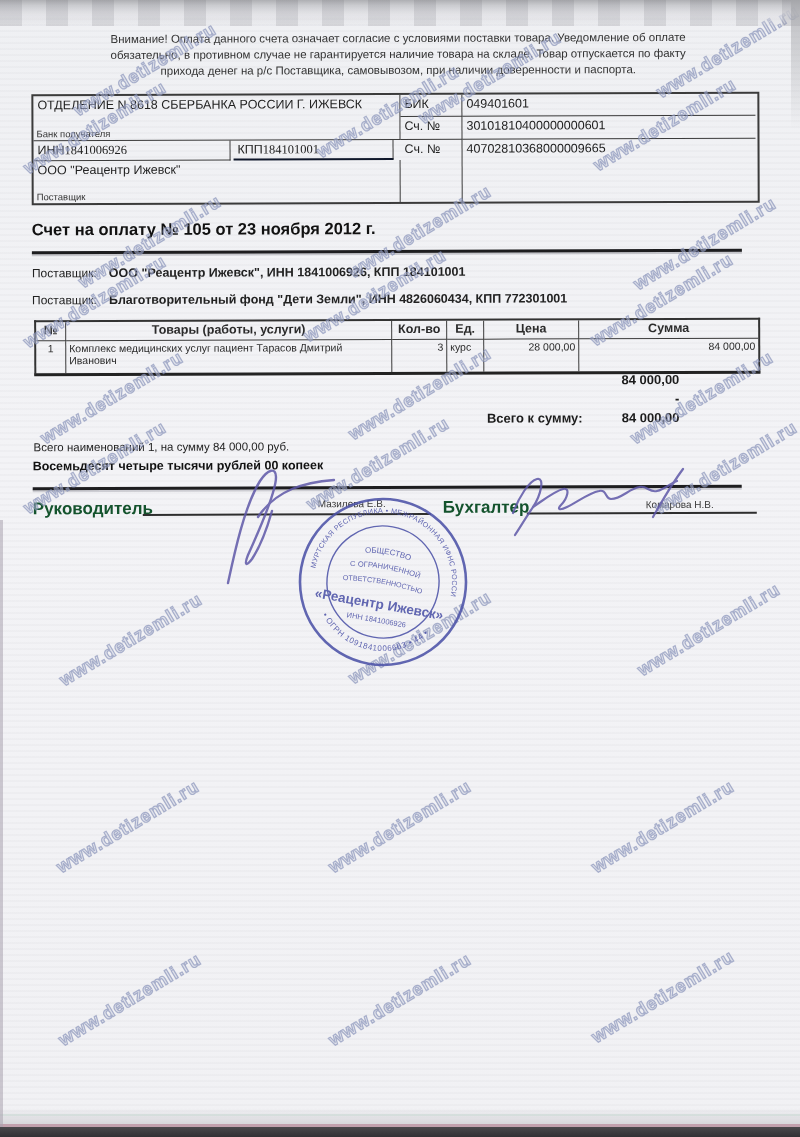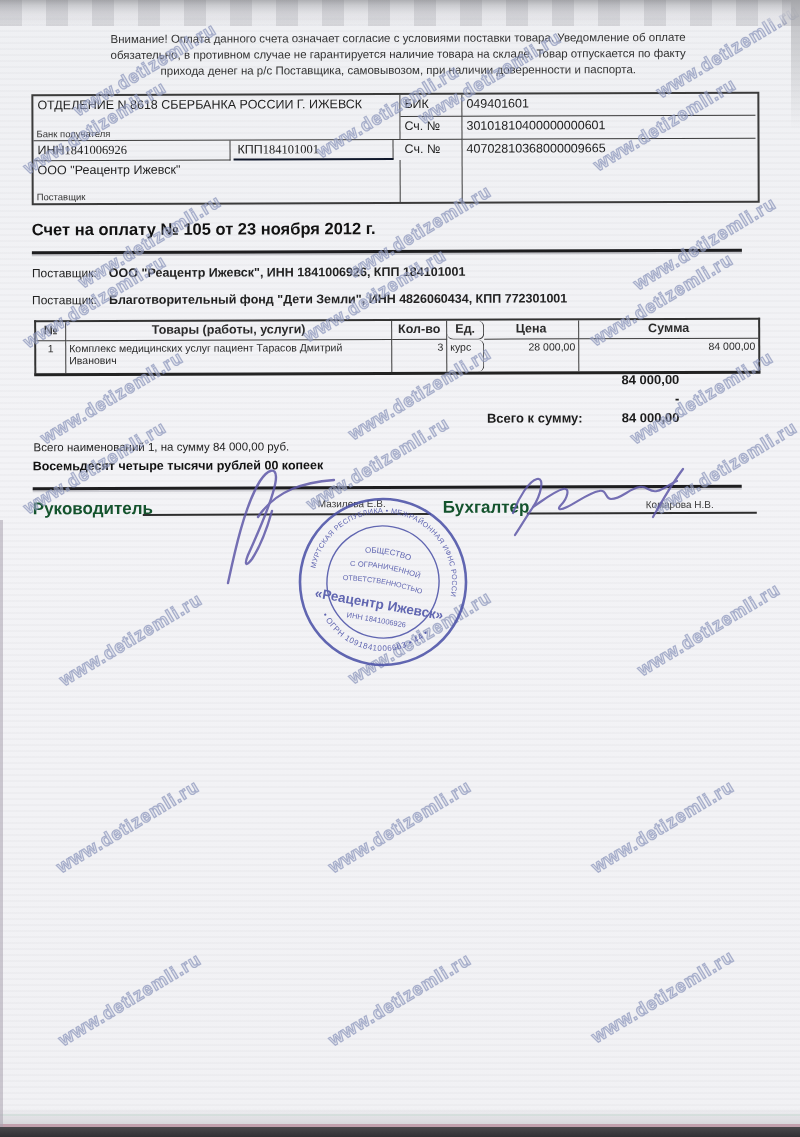--- a/index.html
+++ b/index.html
@@ -59,21 +59,21 @@
   .items-table{position:absolute;left:35px;top:319px;width:722px;border:2px solid #333;
                border-bottom:3px solid #222;background:transparent;}
   .it-row{display:flex;}
   .it-cell{box-sizing:border-box;border-right:1px solid #3b3b3b;padding:1px 3px;overflow:hidden;}
   .it-cell:last-child{border-right:none;}
   .it-head .it-cell{font-weight:bold;font-size:12.5px;text-align:center;border-bottom:1px solid #3b3b3b;height:19px;}
   .it-data .it-cell{font-size:10.5px;min-height:32px;}
   .c-num{width:30px;text-align:center;}
   .c-name{width:326px;}
   .c-qty{width:55px;text-align:right;}
-  .c-unit{width:37px;text-align:left;border-radius:6px;}
+  .c-unit{width:37px;text-align:left;}
   .c-price{width:95px;text-align:right;}
   .c-sum{flex:1;text-align:right;}
 
   .totals{position:absolute;left:333px;top:372px;width:347px;font-weight:bold;font-size:13px;color:#1c1c1c;}
   .tot-row{display:flex;height:19px;line-height:18px;}
   .tot-label{width:250px;text-align:right;}
   .tot-value{flex:1;text-align:right;}
 
   .summary-count{position:absolute;left:34px;top:440px;font-size:11.5px;color:#222;}
   .summary-words{position:absolute;left:33px;top:458px;font-size:12.5px;font-weight:bold;color:#111;}

